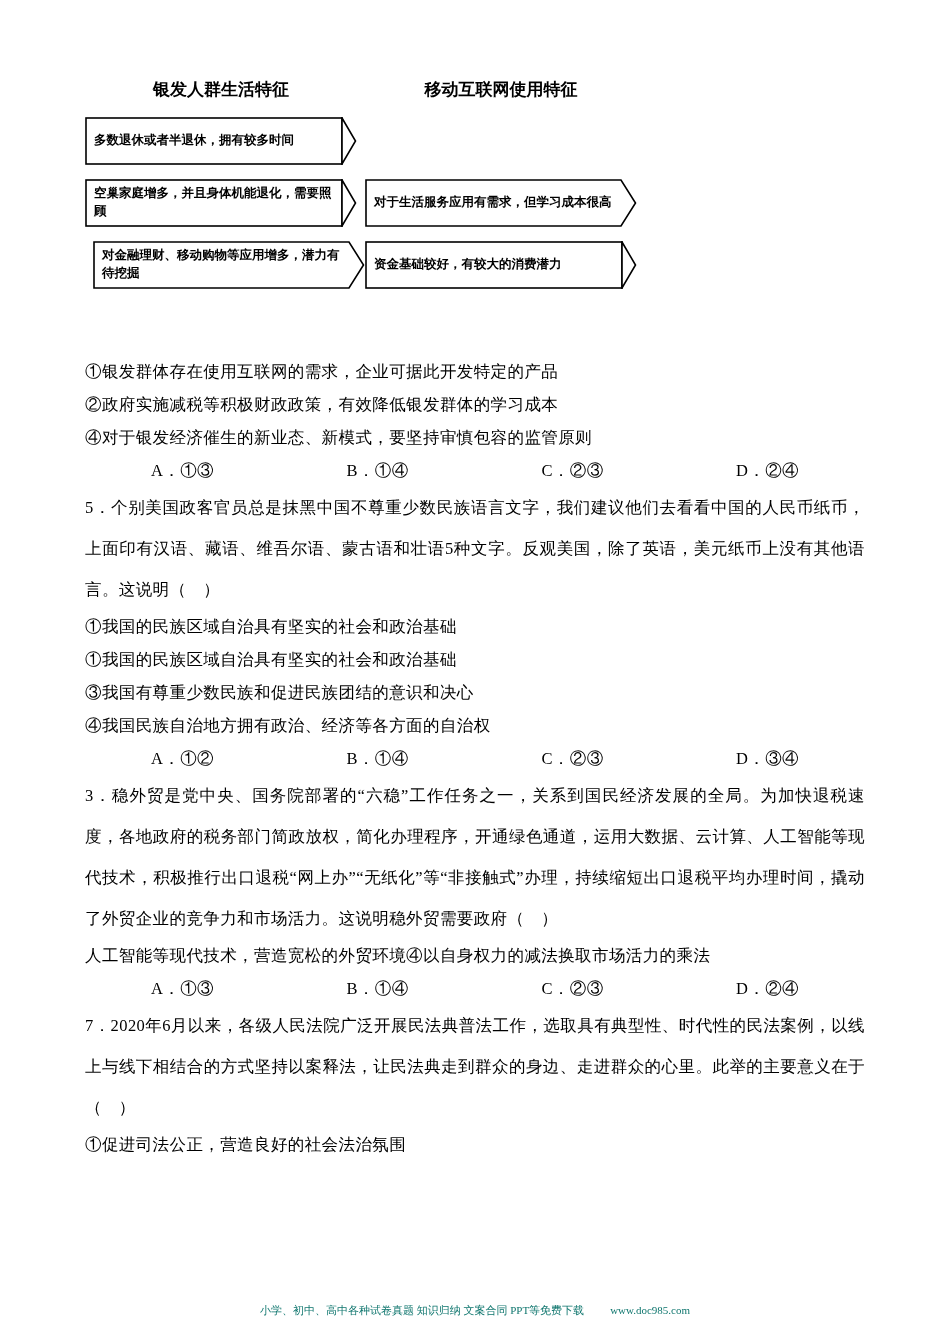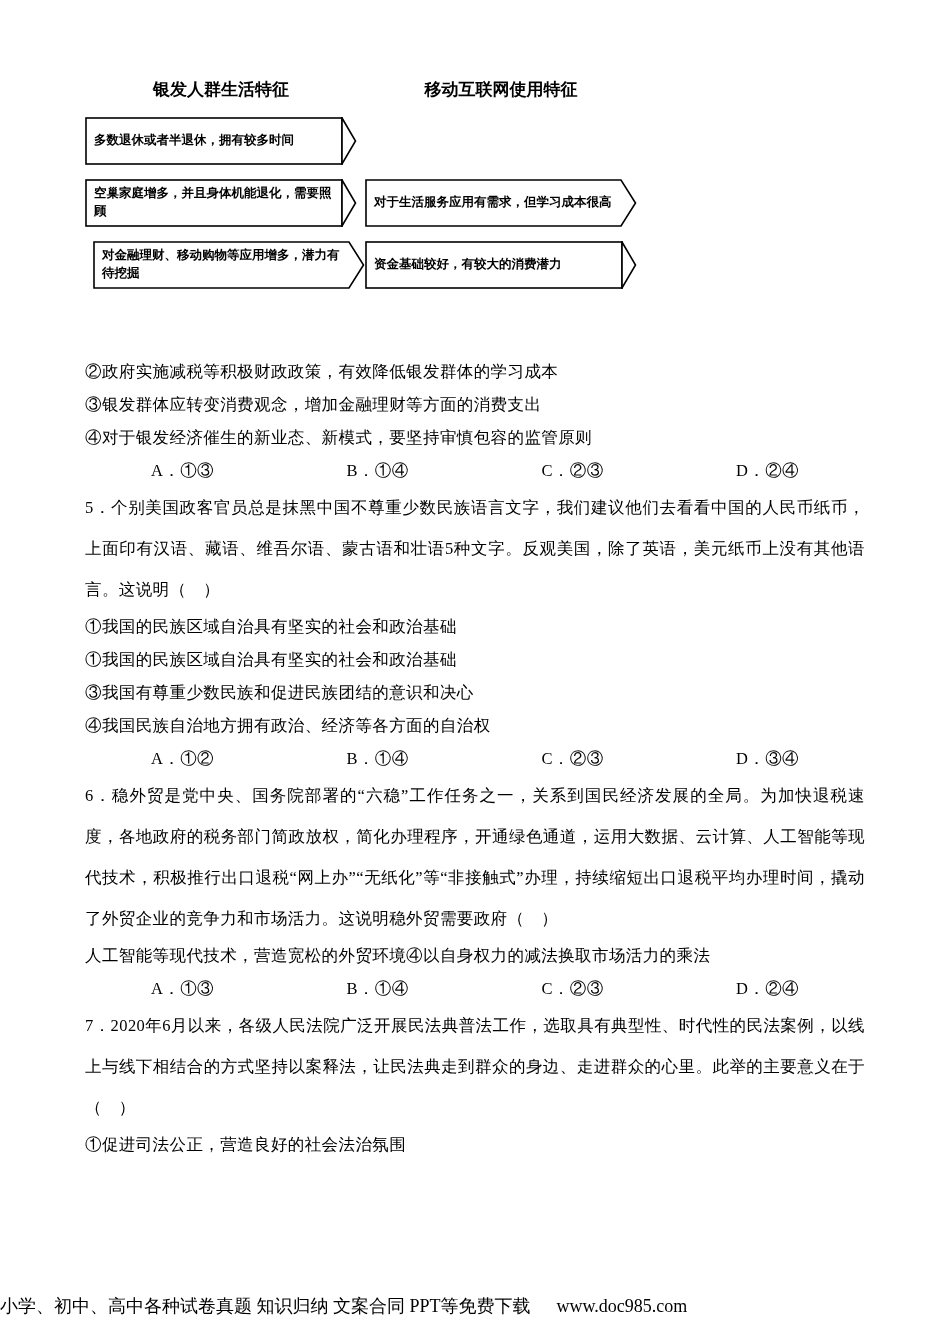--- a/index.html
+++ b/index.html
@@ -33,21 +33,21 @@
   
   .body-text { margin-top:66px; font-size:16.5px; letter-spacing:0.4px; }
   .opt-line { margin:0; line-height:33px; text-align:left; }
   .stem { margin:0; line-height:41px; text-align:justify; text-justify:inter-ideograph; }
   .choices { display:flex; line-height:33px; }
   .choices span { display:block; width:25%; text-align:center; }
 
   
   .footer {
     position:absolute; left:0; right:0; bottom:26px;
-    font-size:18px; color:#000000;
+    text-align:center; font-size:11px; color:#0f766e;
     font-family:"Liberation Serif","DejaVu Serif",serif;
   }
   .footer .gap { display:inline-block; width:26px; }
 </style>
 </head>
 <body>
 
 <div class="page">
 
   <div class="diagram">
@@ -94,43 +94,43 @@
           <rect x="1" y="1" width="256" height="46" fill="#fff" stroke="#000" stroke-width="1.6"></rect>
           <polygon points="257,1 270.5,24 257,47" fill="#fff" stroke="#000" stroke-width="1.6"></polygon>
         </svg>
         <div class="txt">资金基础较好，有较大的消费潜力</div>
       </div>
     </div>
   </div>
 
   <div class="body-text">
 
+    <p class="opt-line">①银发群体存在使用互联网的需求，企业可据此开发特定的产品</p>
     <p class="opt-line">②政府实施减税等积极财政政策，有效降低银发群体的学习成本</p>
-    <p class="opt-line">③银发群体应转变消费观念，增加金融理财等方面的消费支出</p>
     <p class="opt-line">④对于银发经济催生的新业态、新模式，要坚持审慎包容的监管原则</p>
     <div class="choices">
       <span>A．①③</span>
       <span>B．①④</span>
       <span>C．②③</span>
       <span>D．②④</span>
     </div>
 
     <p class="stem">5．个别美国政客官员总是抹黑中国不尊重少数民族语言文字，我们建议他们去看看中国的人民币纸币，上面印有汉语、藏语、维吾尔语、蒙古语和壮语5种文字。反观美国，除了英语，美元纸币上没有其他语言。这说明（　）</p>
     <p class="opt-line">①我国的民族区域自治具有坚实的社会和政治基础</p>
     <p class="opt-line">①我国的民族区域自治具有坚实的社会和政治基础</p>
     <p class="opt-line">③我国有尊重少数民族和促进民族团结的意识和决心</p>
     <p class="opt-line">④我国民族自治地方拥有政治、经济等各方面的自治权</p>
     <div class="choices">
       <span>A．①②</span>
       <span>B．①④</span>
       <span>C．②③</span>
       <span>D．③④</span>
     </div>
 
-    <p class="stem">6．稳外贸是党中央、国务院部署的“六稳”工作任务之一，关系到国民经济发展的全局。为加快退税速度，各地政府的税务部门简政放权，简化办理程序，开通绿色通道，运用大数据、云计算、人工智能等现代技术，积极推行出口退税“网上办”“无纸化”等“非接触式”办理，持续缩短出口退税平均办理时间，撬动了外贸企业的竞争力和市场活力。这说明稳外贸需要政府（　）</p>
+    <p class="stem">3．稳外贸是党中央、国务院部署的“六稳”工作任务之一，关系到国民经济发展的全局。为加快退税速度，各地政府的税务部门简政放权，简化办理程序，开通绿色通道，运用大数据、云计算、人工智能等现代技术，积极推行出口退税“网上办”“无纸化”等“非接触式”办理，持续缩短出口退税平均办理时间，撬动了外贸企业的竞争力和市场活力。这说明稳外贸需要政府（　）</p>
     <p class="opt-line">人工智能等现代技术，营造宽松的外贸环境④以自身权力的减法换取市场活力的乘法</p>
     <div class="choices">
       <span>A．①③</span>
       <span>B．①④</span>
       <span>C．②③</span>
       <span>D．②④</span>
     </div>
 
     <p class="stem">7．2020年6月以来，各级人民法院广泛开展民法典普法工作，选取具有典型性、时代性的民法案例，以线上与线下相结合的方式坚持以案释法，让民法典走到群众的身边、走进群众的心里。此举的主要意义在于（　）</p>
     <p class="opt-line">①促进司法公正，营造良好的社会法治氛围</p>

